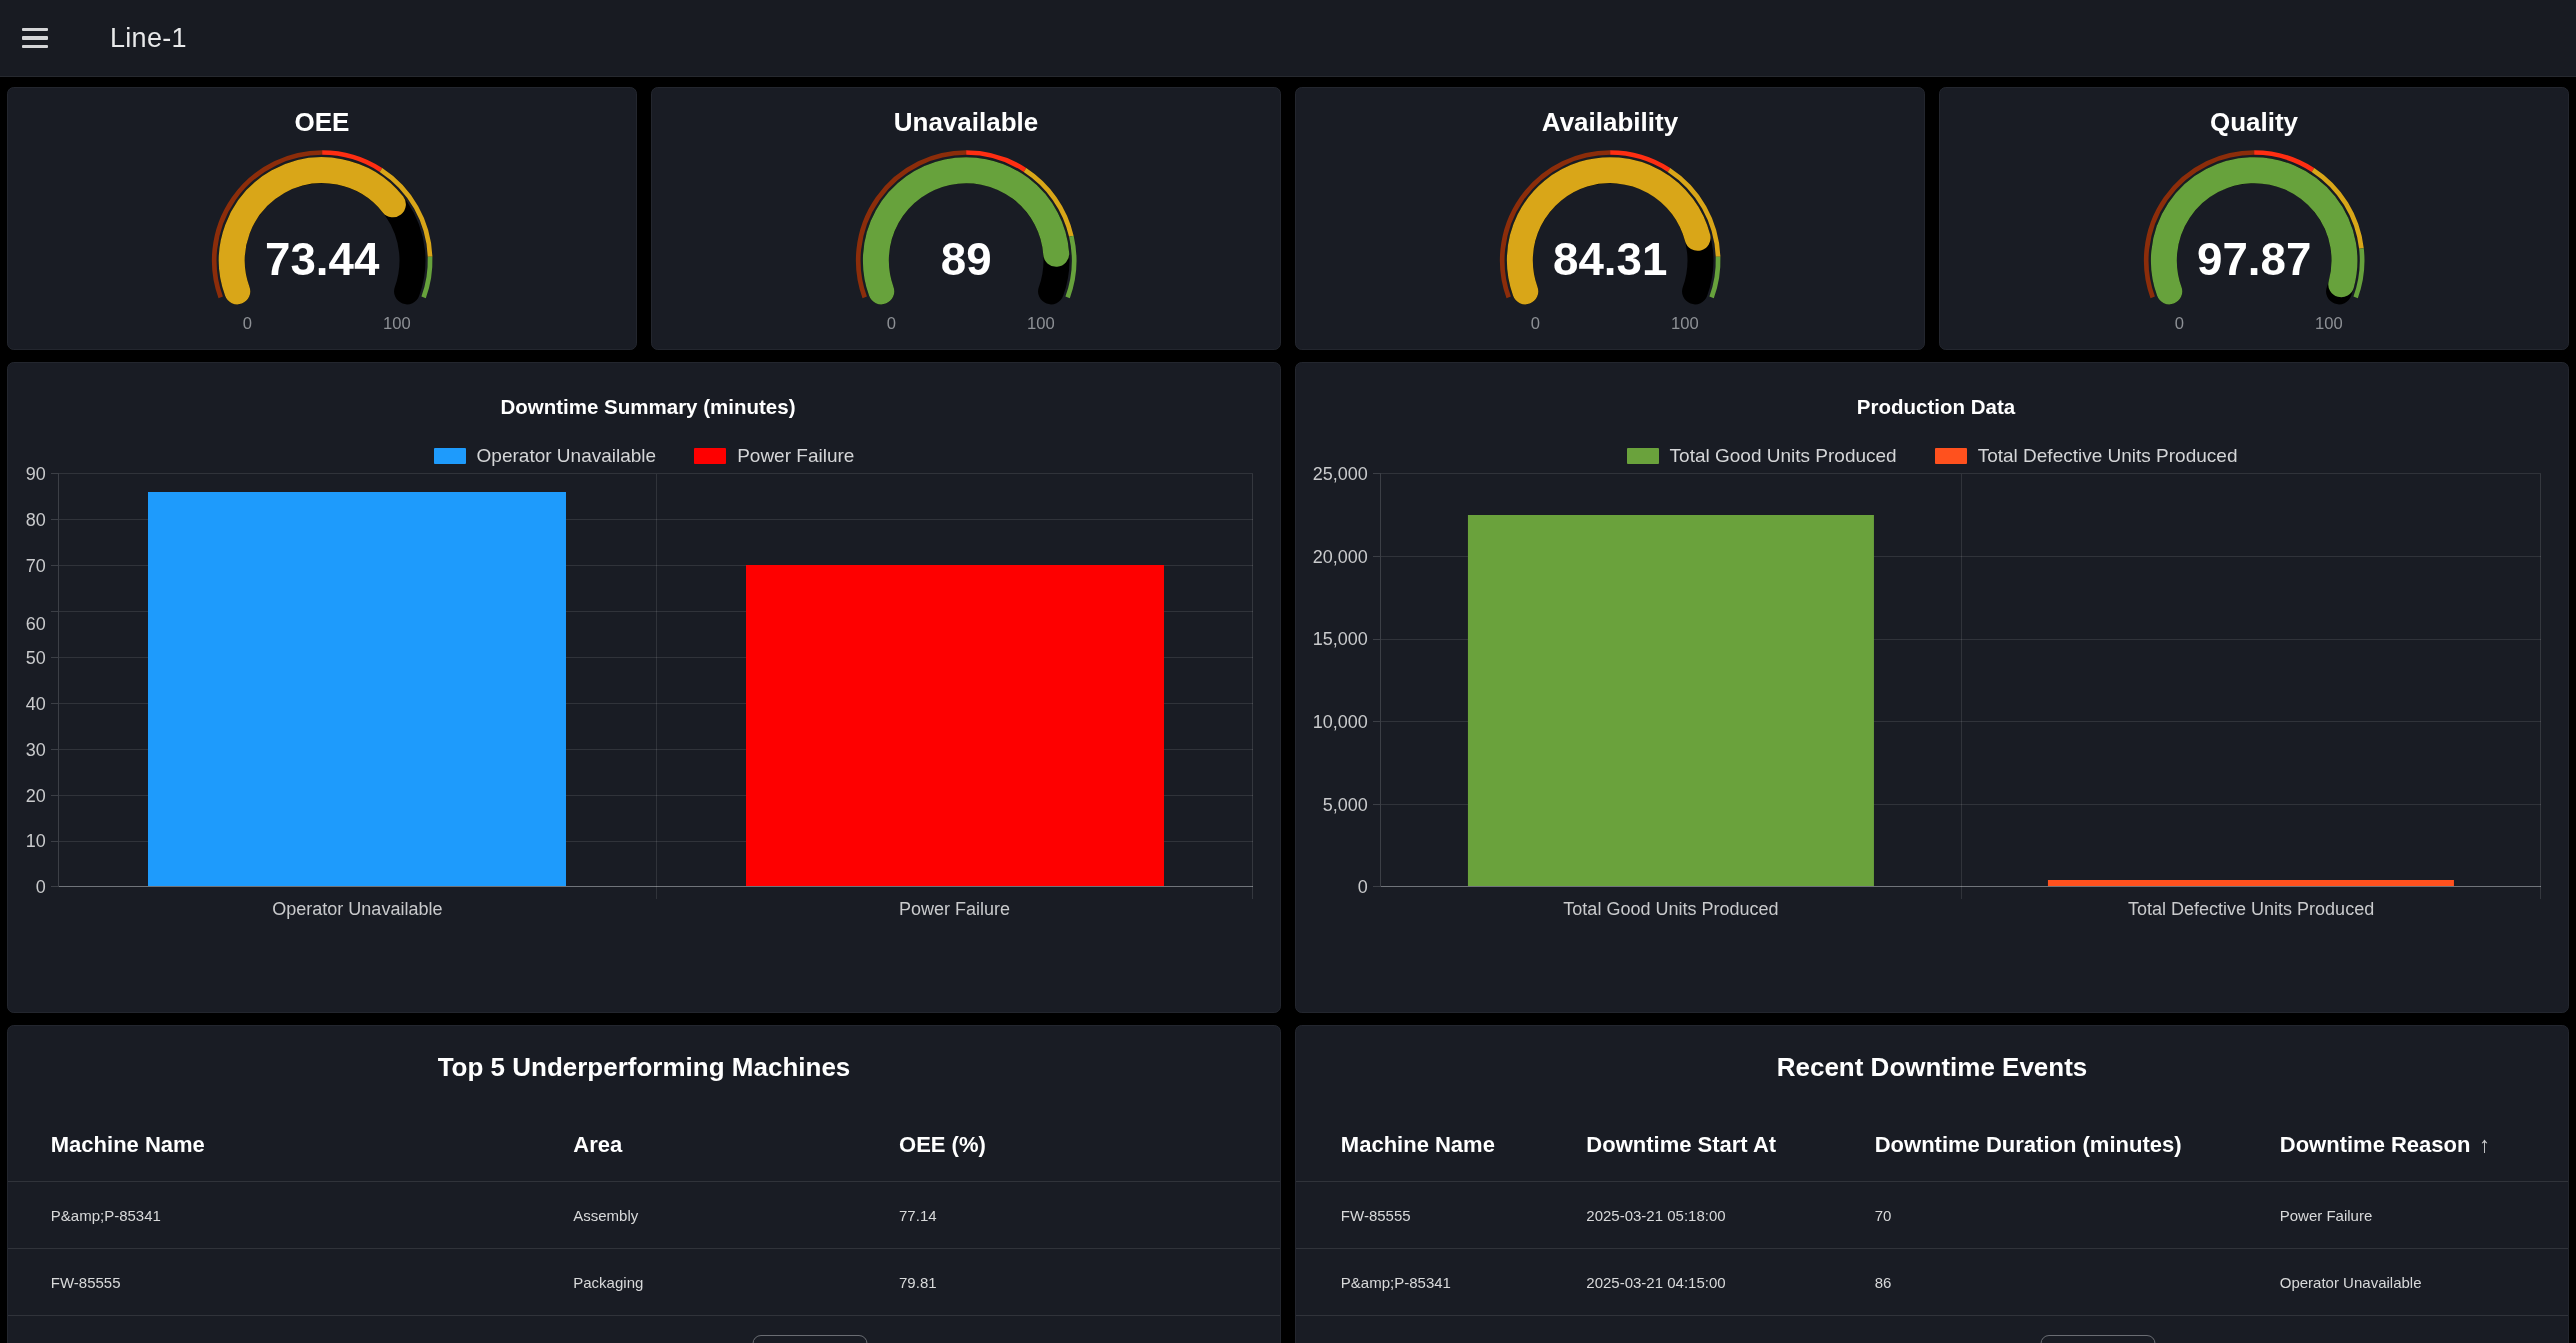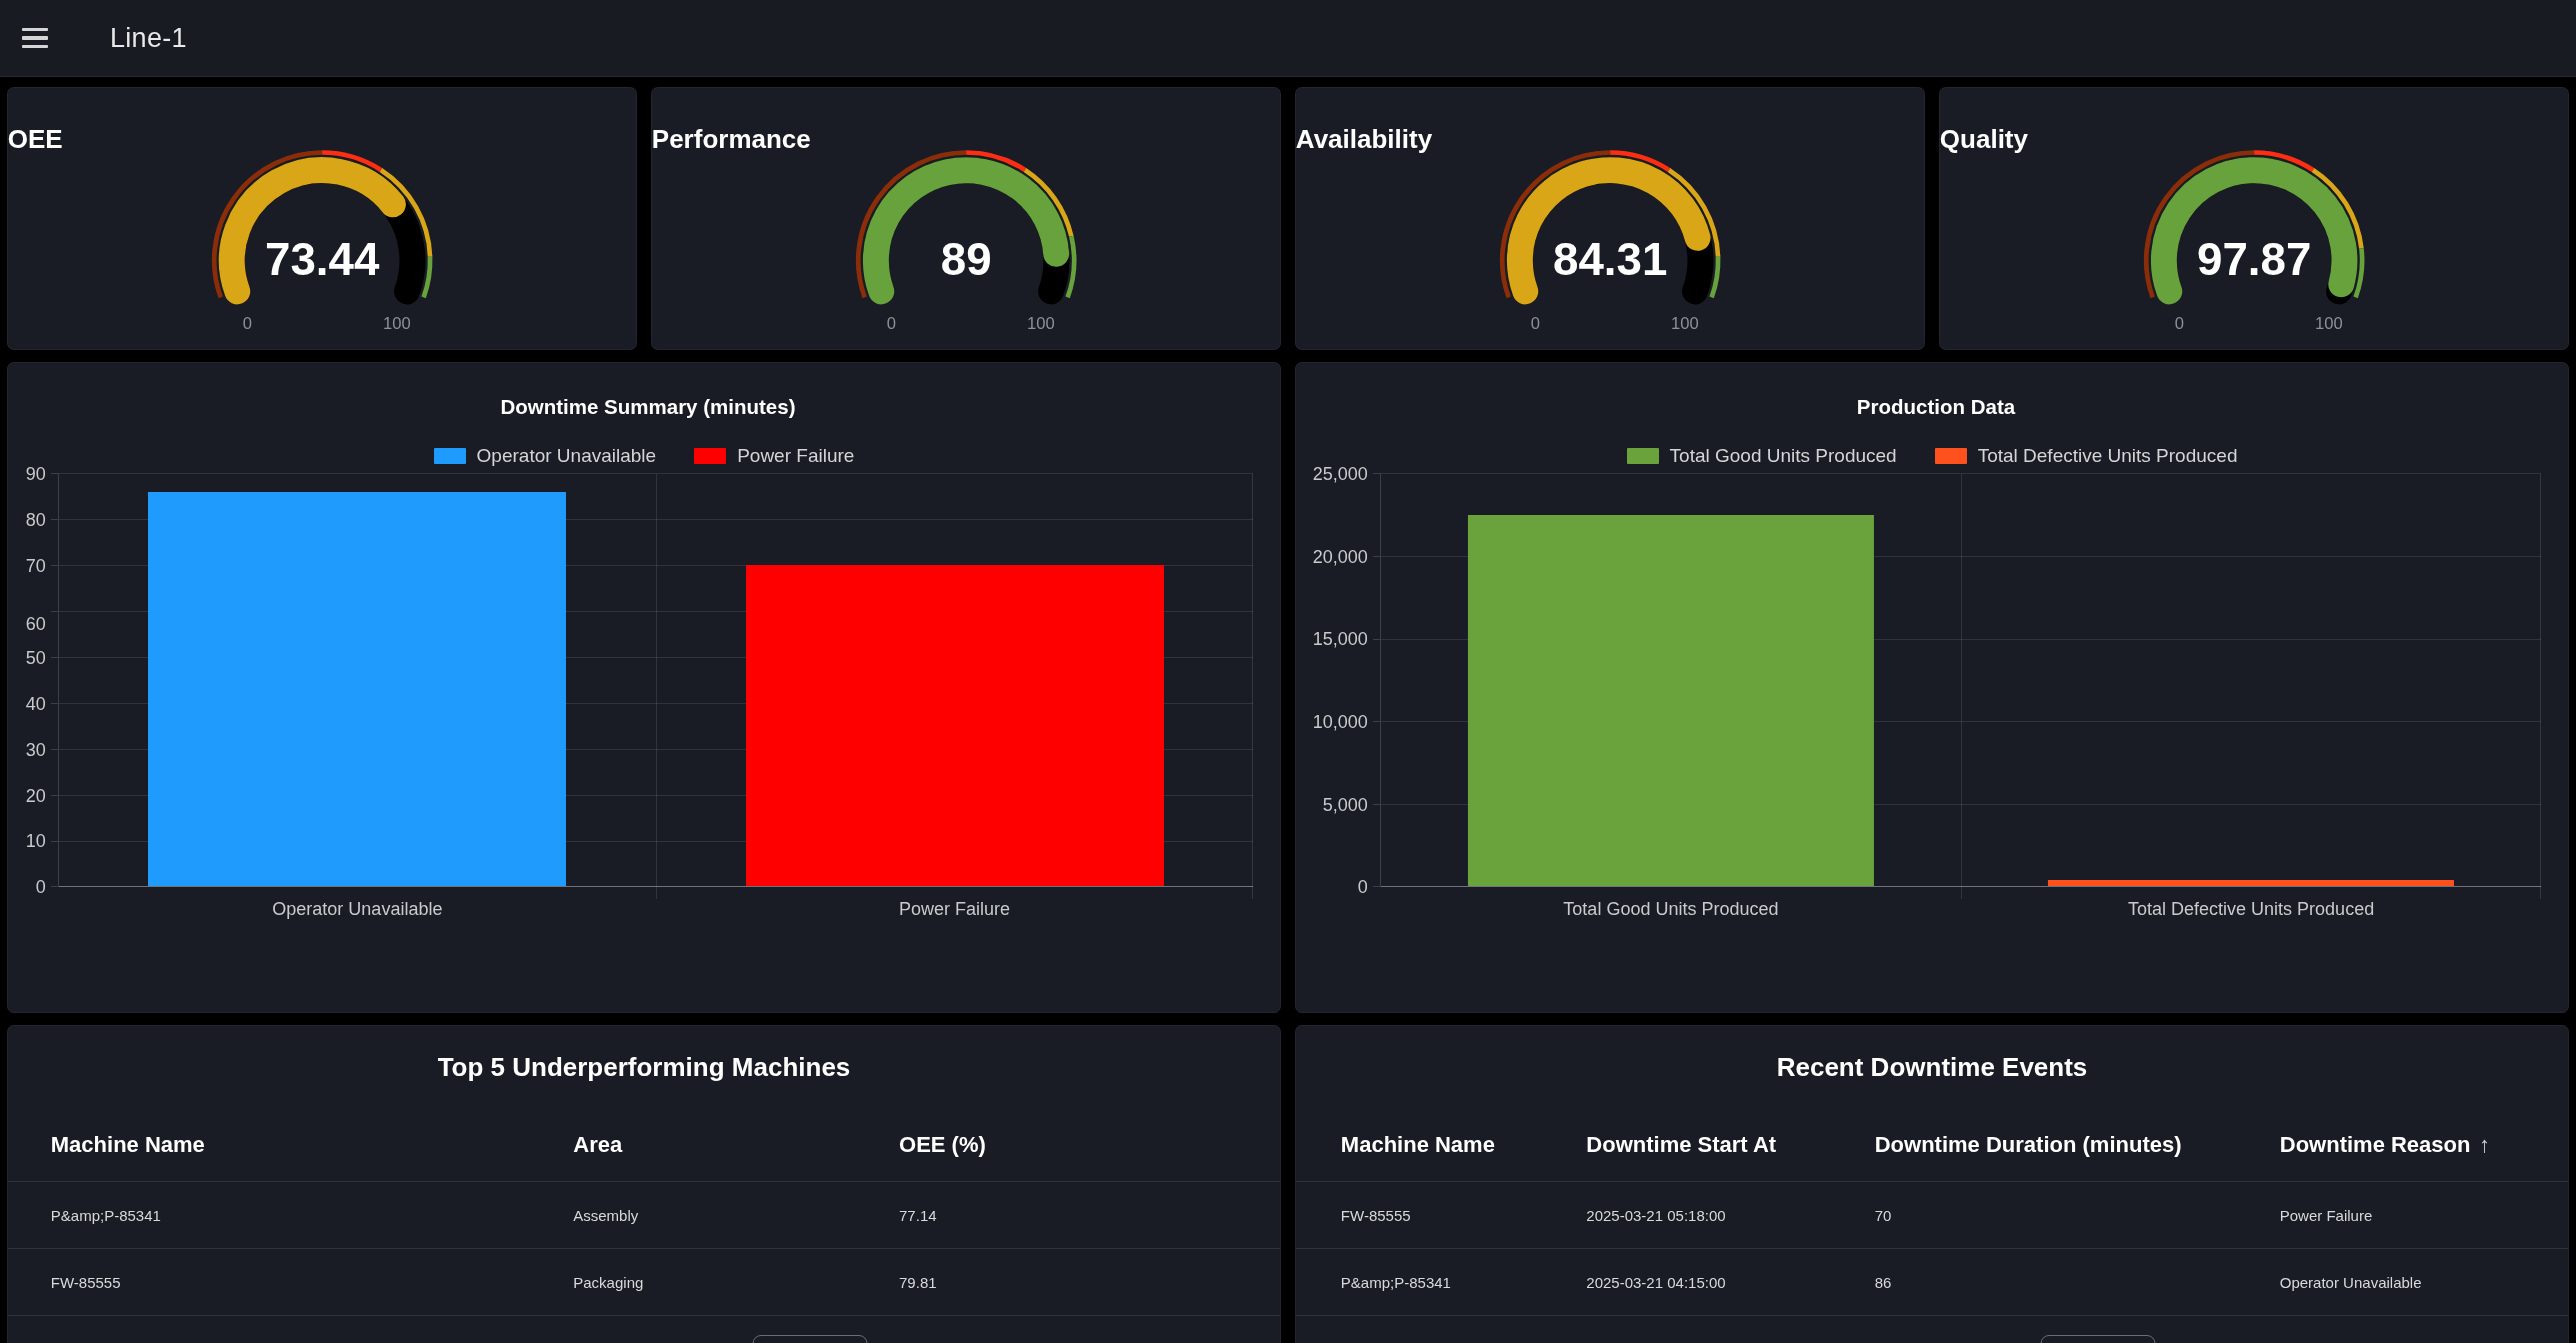--- a/index.html
+++ b/index.html
@@ -19,21 +19,21 @@
   .dashboard { position:absolute; top:77px; left:0; width:2576px;
                padding:10.3px 6.8px; display:grid;
                grid-template-columns:repeat(4,1fr);
                grid-template-rows:263px 651px 479px;
                gap:12px 13.7px; }
   .panel { background:#191c24; border:0.9px solid #23262e; border-radius:6.8px;
            position:relative; overflow:hidden; }
   .span2 { grid-column:span 2; }
 
   
-  .gauge-title { text-align:left; padding-top:36px; font-size:26px; font-weight:700; color:#fff; }
+  .gauge-title { text-align:center; padding-top:19px; font-size:26px; font-weight:700; color:#fff; }
   .gauge-wrap { position:absolute; top:50px; left:0; right:0; bottom:3.4px; }
   .gauge-wrap svg { width:100%; height:100%; }
   .gauge-value { font-weight:700; fill:#ffffff; }
   .gauge-minmax { fill:#8d9095; }
 
   
   .chart-title { text-align:center; padding-top:32px; font-size:20.5px; font-weight:700; color:#fff;margin-left:8px; }
   .legend { position:absolute; top:82px; left:0; right:0;
             display:flex; justify-content:center; gap:38px; }
   .legend-item { display:flex; align-items:center; gap:11px; cursor:pointer; }
@@ -89,21 +89,21 @@
           <path d="M 200.00 14.00 A 104 104 0 0 1 256.64 30.78" fill="none" stroke="#FF2E12" stroke-width="4.5"></path>
           <path d="M 256.64 30.78 A 104 104 0 0 1 303.94 114.37" fill="none" stroke="#D9A618" stroke-width="4.5"></path>
           <path d="M 303.94 114.37 A 104 104 0 0 1 297.73 153.57" fill="none" stroke="#67A23C" stroke-width="4.5"></path>
           <path d="M 118.25 147.76 A 87 87 0 0 1 268.15 63.92" fill="none" stroke="#D9A618" stroke-width="25" stroke-linecap="round"></path>
           <text x="200" y="132" text-anchor="middle" font-size="44" class="gauge-value">73.44</text>
           <text x="128" y="184" text-anchor="middle" font-size="16" class="gauge-minmax">0</text>
           <text x="272" y="184" text-anchor="middle" font-size="16" class="gauge-minmax">100</text>
         </svg></div>
     </section>
     <section class="panel">
-      <h2 class="gauge-title">Performance</h2>
+      <h2 class="gauge-title">Unavailable</h2>
       <div class="gauge-wrap"><svg viewBox="0 0 400 200" preserveAspectRatio="xMidYMid meet">
           <path d="M 118.25 147.76 A 87 87 0 1 1 281.75 147.76" fill="none" stroke="#000000" stroke-width="25" stroke-linecap="round"></path>
           <path d="M 102.27 153.57 A 104 104 0 0 1 200.00 14.00" fill="none" stroke="#8C2D0A" stroke-width="4.5"></path>
           <path d="M 200.00 14.00 A 104 104 0 0 1 256.64 30.78" fill="none" stroke="#FF2E12" stroke-width="4.5"></path>
           <path d="M 256.64 30.78 A 104 104 0 0 1 301.33 94.61" fill="none" stroke="#D9A618" stroke-width="4.5"></path>
           <path d="M 301.33 94.61 A 104 104 0 0 1 297.73 153.57" fill="none" stroke="#67A23C" stroke-width="4.5"></path>
           <path d="M 118.25 147.76 A 87 87 0 1 1 286.77 111.63" fill="none" stroke="#67A23C" stroke-width="25" stroke-linecap="round"></path>
           <text x="200" y="132" text-anchor="middle" font-size="44" class="gauge-value">89</text>
           <text x="128" y="184" text-anchor="middle" font-size="16" class="gauge-minmax">0</text>
           <text x="272" y="184" text-anchor="middle" font-size="16" class="gauge-minmax">100</text>

